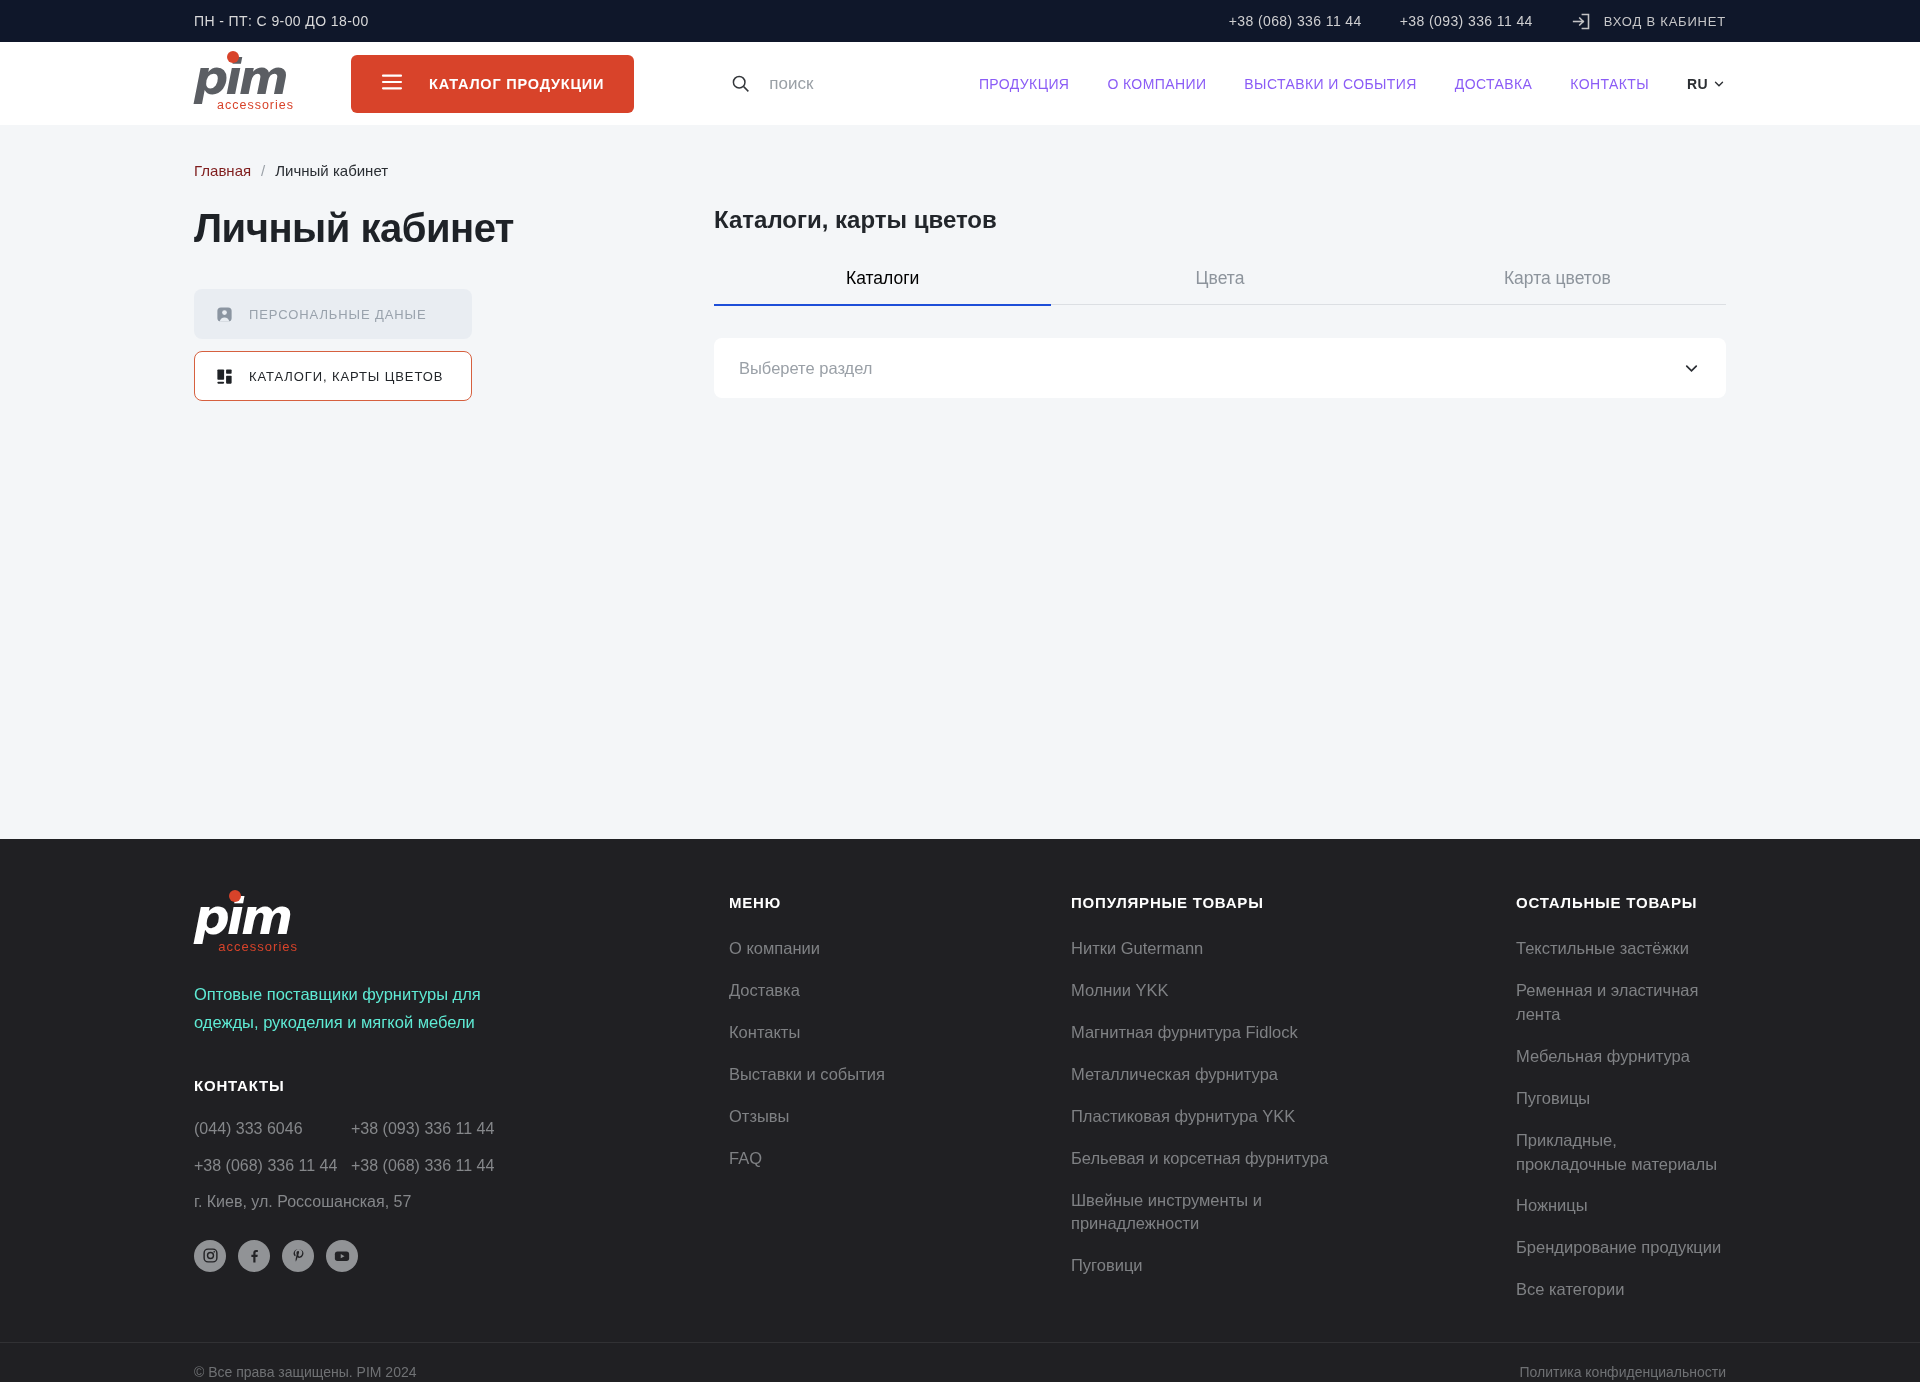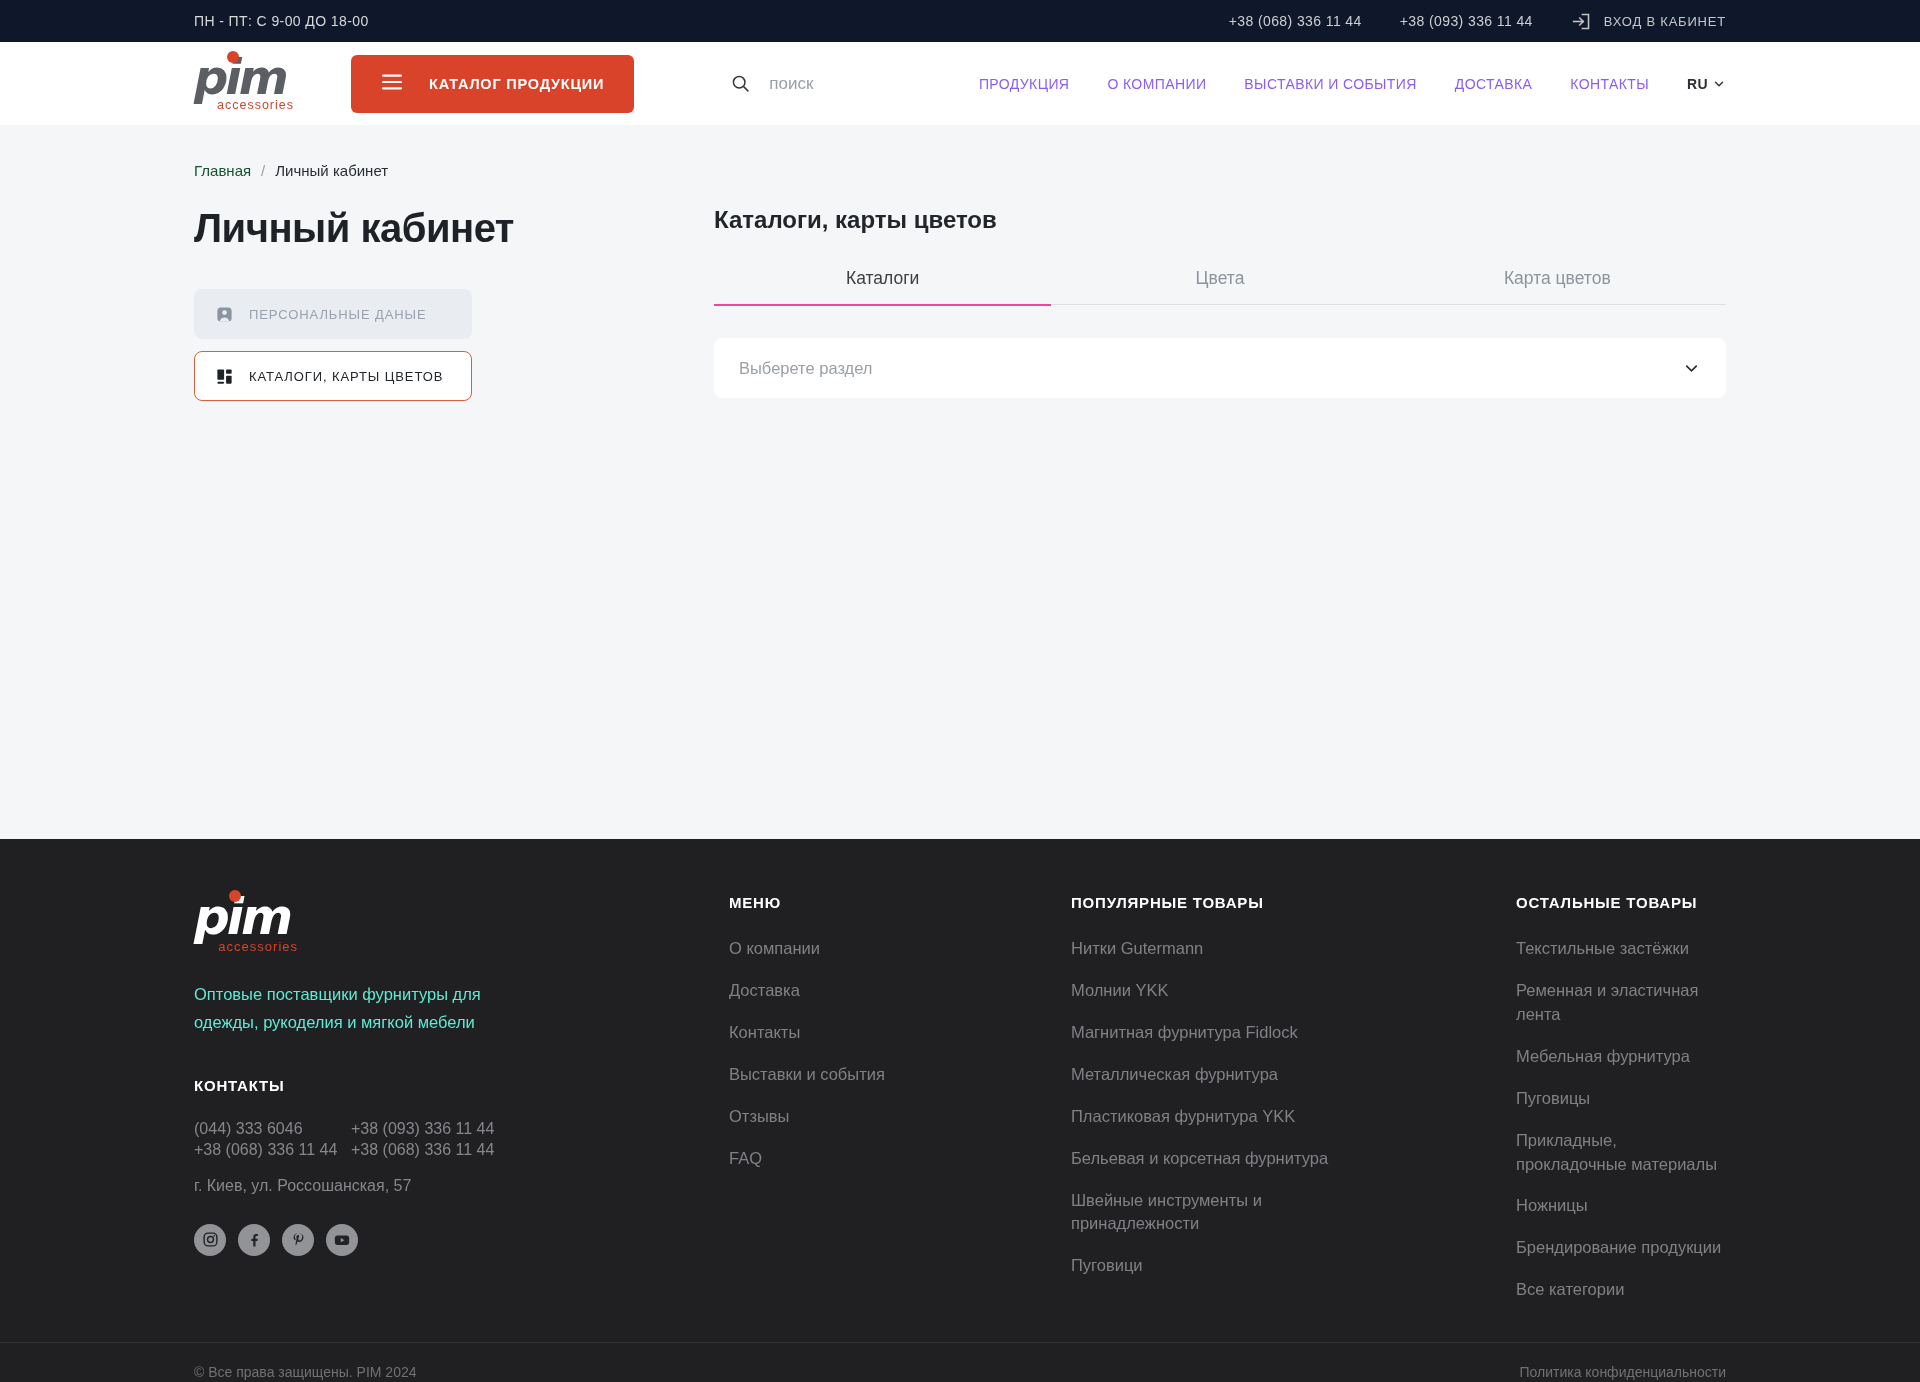--- a/index.html
+++ b/index.html
@@ -54,21 +54,21 @@
 
   .nav { margin-left: auto; display: flex; align-items: center; gap: 38px; }
   .nav-link { color: #8b5cf6; font-size: 14px; letter-spacing: .4px; text-decoration: none; cursor: pointer; white-space: nowrap; }
   .lang { display: flex; align-items: center; gap: 4px; cursor: pointer; }
   .lang .lang-label { font-size: 14px; font-weight: bold; color: #2c2f33; letter-spacing: .4px; }
   .lang svg { display: block; }
 
   
   .main { background: #f4f6f8; padding: 37px 0 438px 0; }
   .breadcrumb { display: flex; align-items: center; gap: 10px; font-size: 15px; }
-  .breadcrumb .bc-home { color: #14532d; text-decoration: none; cursor: pointer; }
+  .breadcrumb .bc-home { color: #7f1d1d; text-decoration: none; cursor: pointer; }
   .breadcrumb .bc-sep { color: #9ba1a8; }
   .breadcrumb .bc-current { color: #2a2e33; font-weight: 500; }
 
   .main-row { display: flex; align-items: flex-start; margin-top: 27px; }
   .main-left { width: 520px; flex: 0 0 520px; }
   .page-title { font-size: 40px; font-weight: bold; color: #1e2227; letter-spacing: -.5px; }
 
   .side-buttons { margin-top: 38px; display: flex; flex-direction: column; gap: 12px; }
   .side-btn {
     width: 278px; height: 50px; border-radius: 8px;
@@ -79,21 +79,21 @@
   .side-btn svg { display: block; flex: 0 0 auto; }
   .side-btn.inactive { background: #e9edf2; color: #99a2ac; }
   .side-btn.active { background: #ffffff; border-color: #d6603f; color: #23262a; }
 
   .main-right { flex: 1; }
   .section-title { font-size: 24px; font-weight: bold; color: #22262b; }
 
   .tabs { display: flex; margin-top: 34px; box-shadow: inset 0 -1px 0 #dcdfe3; }
   .tab { flex: 1; text-align: center; padding-bottom: 15px; font-size: 17.5px; cursor: pointer; }
   .tab.inactive { color: #8d949c; }
-  .tab.active { color: #404040; border-bottom: 2px solid #ec4899; margin-bottom: -1px; }
+  .tab.active { color: #000000; border-bottom: 2px solid #1d4ed8; margin-bottom: -1px; }
 
   .select {
     margin-top: 33px; height: 60px; background: #ffffff; border-radius: 8px;
     display: flex; align-items: center; justify-content: space-between;
     padding: 0 25px; cursor: pointer;
   }
   .select .placeholder { color: #9aa0a7; font-size: 16.5px; }
   .select svg { display: block; }
 
   
@@ -103,21 +103,21 @@
   .f-logo .logo-word { color: #ffffff; font-size: 50px; }
   .f-logo { width: 104px; }
   .f-logo .logo-dot { left: 35px; }
   .f-logo .logo-sub { font-size: 13px; }
 
   .f-tagline { margin-top: 26px; color: #5eead4; font-size: 16.5px; line-height: 1.72; max-width: 315px; }
   .f-heading { color: #ffffff; font-size: 15px; font-weight: bold; letter-spacing: .8px; }
   .f-col .f-heading { margin-bottom: 26px; }
   .f-contacts-title { margin-top: 40px; }
 
-  .f-phones { margin-top: 26px; display: grid; grid-template-columns: 157px auto; row-gap: 3px; }
+  .f-phones { margin-top: 26px; display: grid; grid-template-columns: 157px auto; row-gap: 19px; }
   .f-phone { color: #85878a; font-size: 16px; text-decoration: none; cursor: pointer; white-space: nowrap; }
   .f-address { margin-top: 18px; color: #85878a; font-size: 16px; }
 
   .f-social { margin-top: 29px; display: flex; gap: 12px; }
   .f-social-btn {
     width: 32px; height: 32px; border-radius: 50%; background: #919396;
     display: flex; align-items: center; justify-content: center; cursor: pointer;
   }
   .f-social-btn svg { display: block; }
 

